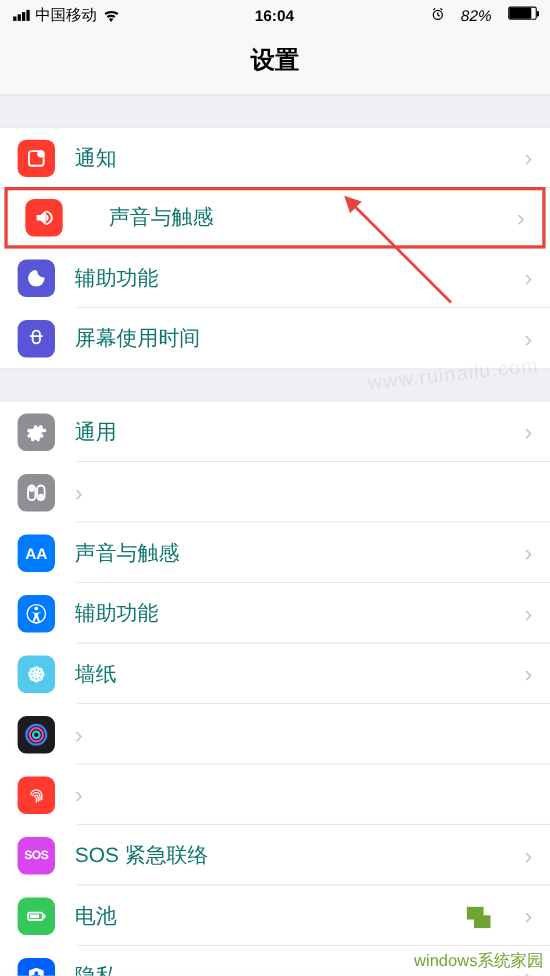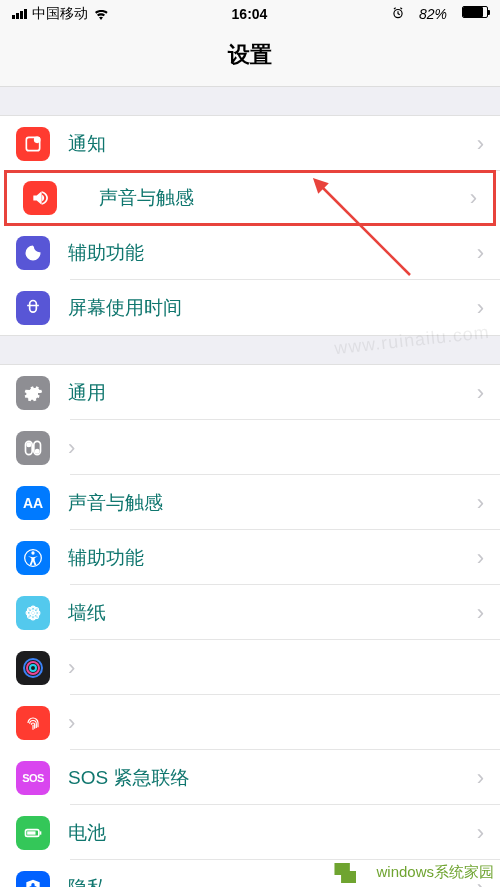--- a/index.html
+++ b/index.html
@@ -147,24 +147,26 @@
       color: rgba(0,0,0,0.07);
       transform: rotate(-6deg);
       pointer-events: none;
       letter-spacing: 1px;
     }
     .footer-wm {
       position: absolute;
       bottom: 4px;
       right: 6px;
       display: flex;
+      align-items: center;
       gap: 20px;
       font-size: 15px;
       color: #6fa430;
       pointer-events: none;
+      flex-direction: column;
     }
     .footer-wm .logo {
       width: 22px;
       height: 20px;
       background: #6fa430;
       clip-path: polygon(0 0, 70% 0, 70% 40%, 100% 40%, 100% 100%, 30% 100%, 30% 60%, 0 60%);
     }
     .ic-red { background:#ff3b30; }
     .ic-purple { background:#5856d6; }
     .ic-gray { background:#8e8e93; }

